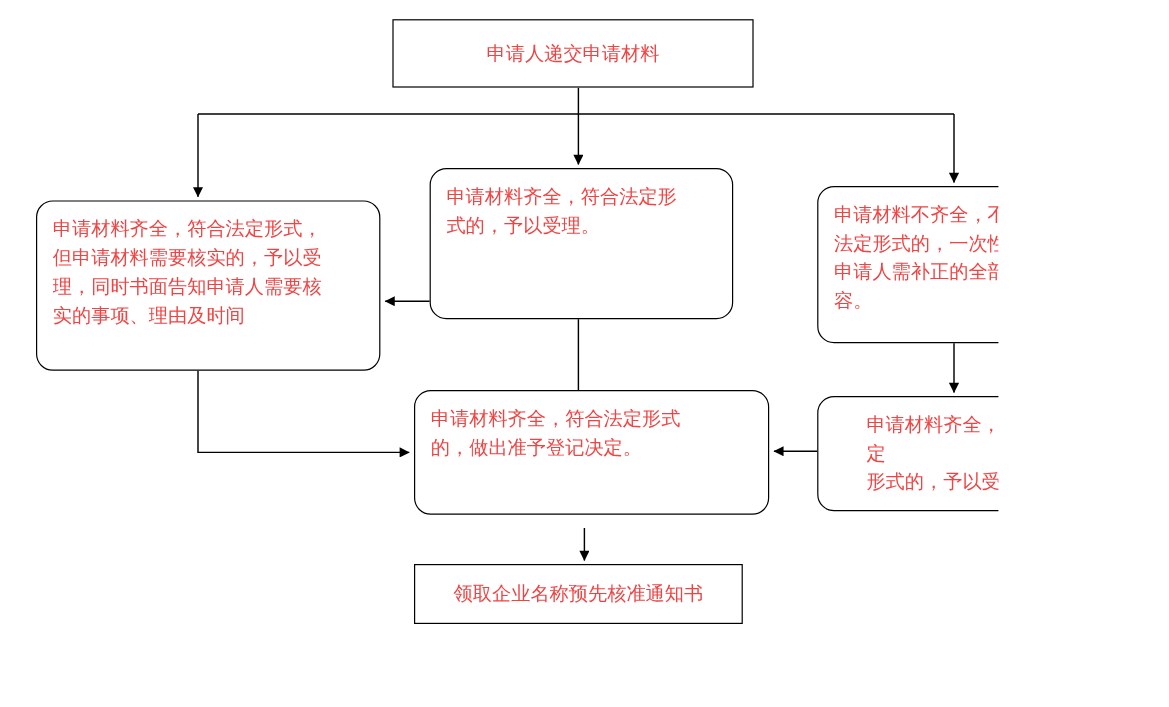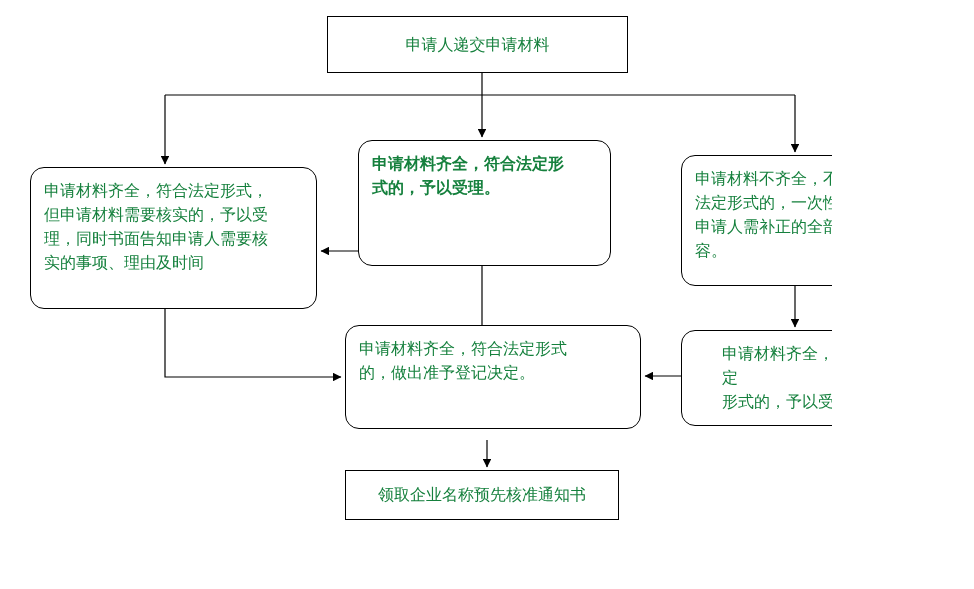--- a/index.html
+++ b/index.html
@@ -6,21 +6,21 @@
     margin: 0;
     padding: 0;
     background: #ffffff;
   }
   .canvas {
     position: relative;
     width: 832px;
     height: 589px;
     background: #ffffff;
     font-family: "DejaVu Sans", sans-serif;
-    color: #15803d;
+    color: #ef4444;
     overflow: hidden;
   }
   .connectors {
     position: absolute;
     left: 0;
     top: 0;
     width: 974px;
     height: 589px;
   }
   .connectors path {
@@ -45,21 +45,21 @@
   }
   .plain {
     display: flex;
     align-items: center;
     justify-content: center;
     text-align: center;
   }
   
   .n-start        { left: 327px; top: 16px;  width: 301px; height: 57px; }
   .n-review-left  { left: 30px;  top: 167px; width: 287px; height: 142px; }
-  .n-accept-center{ left: 358px; top: 140px; width: 253px; height: 126px; font-weight: bold; }
+  .n-accept-center{ left: 358px; top: 140px; width: 253px; height: 126px; }
   .n-incomplete   { left: 681px; top: 155px; width: 219px; height: 131px; }
   .n-accept-right { left: 681px; top: 330px; width: 219px; height: 96px; padding-left: 40px; }
   .n-decision     { left: 345px; top: 325px; width: 296px; height: 104px; }
   .n-end          { left: 345px; top: 470px; width: 274px; height: 50px; }
 </style>
 </head>
 <body>
 
 <div class="canvas">
 

